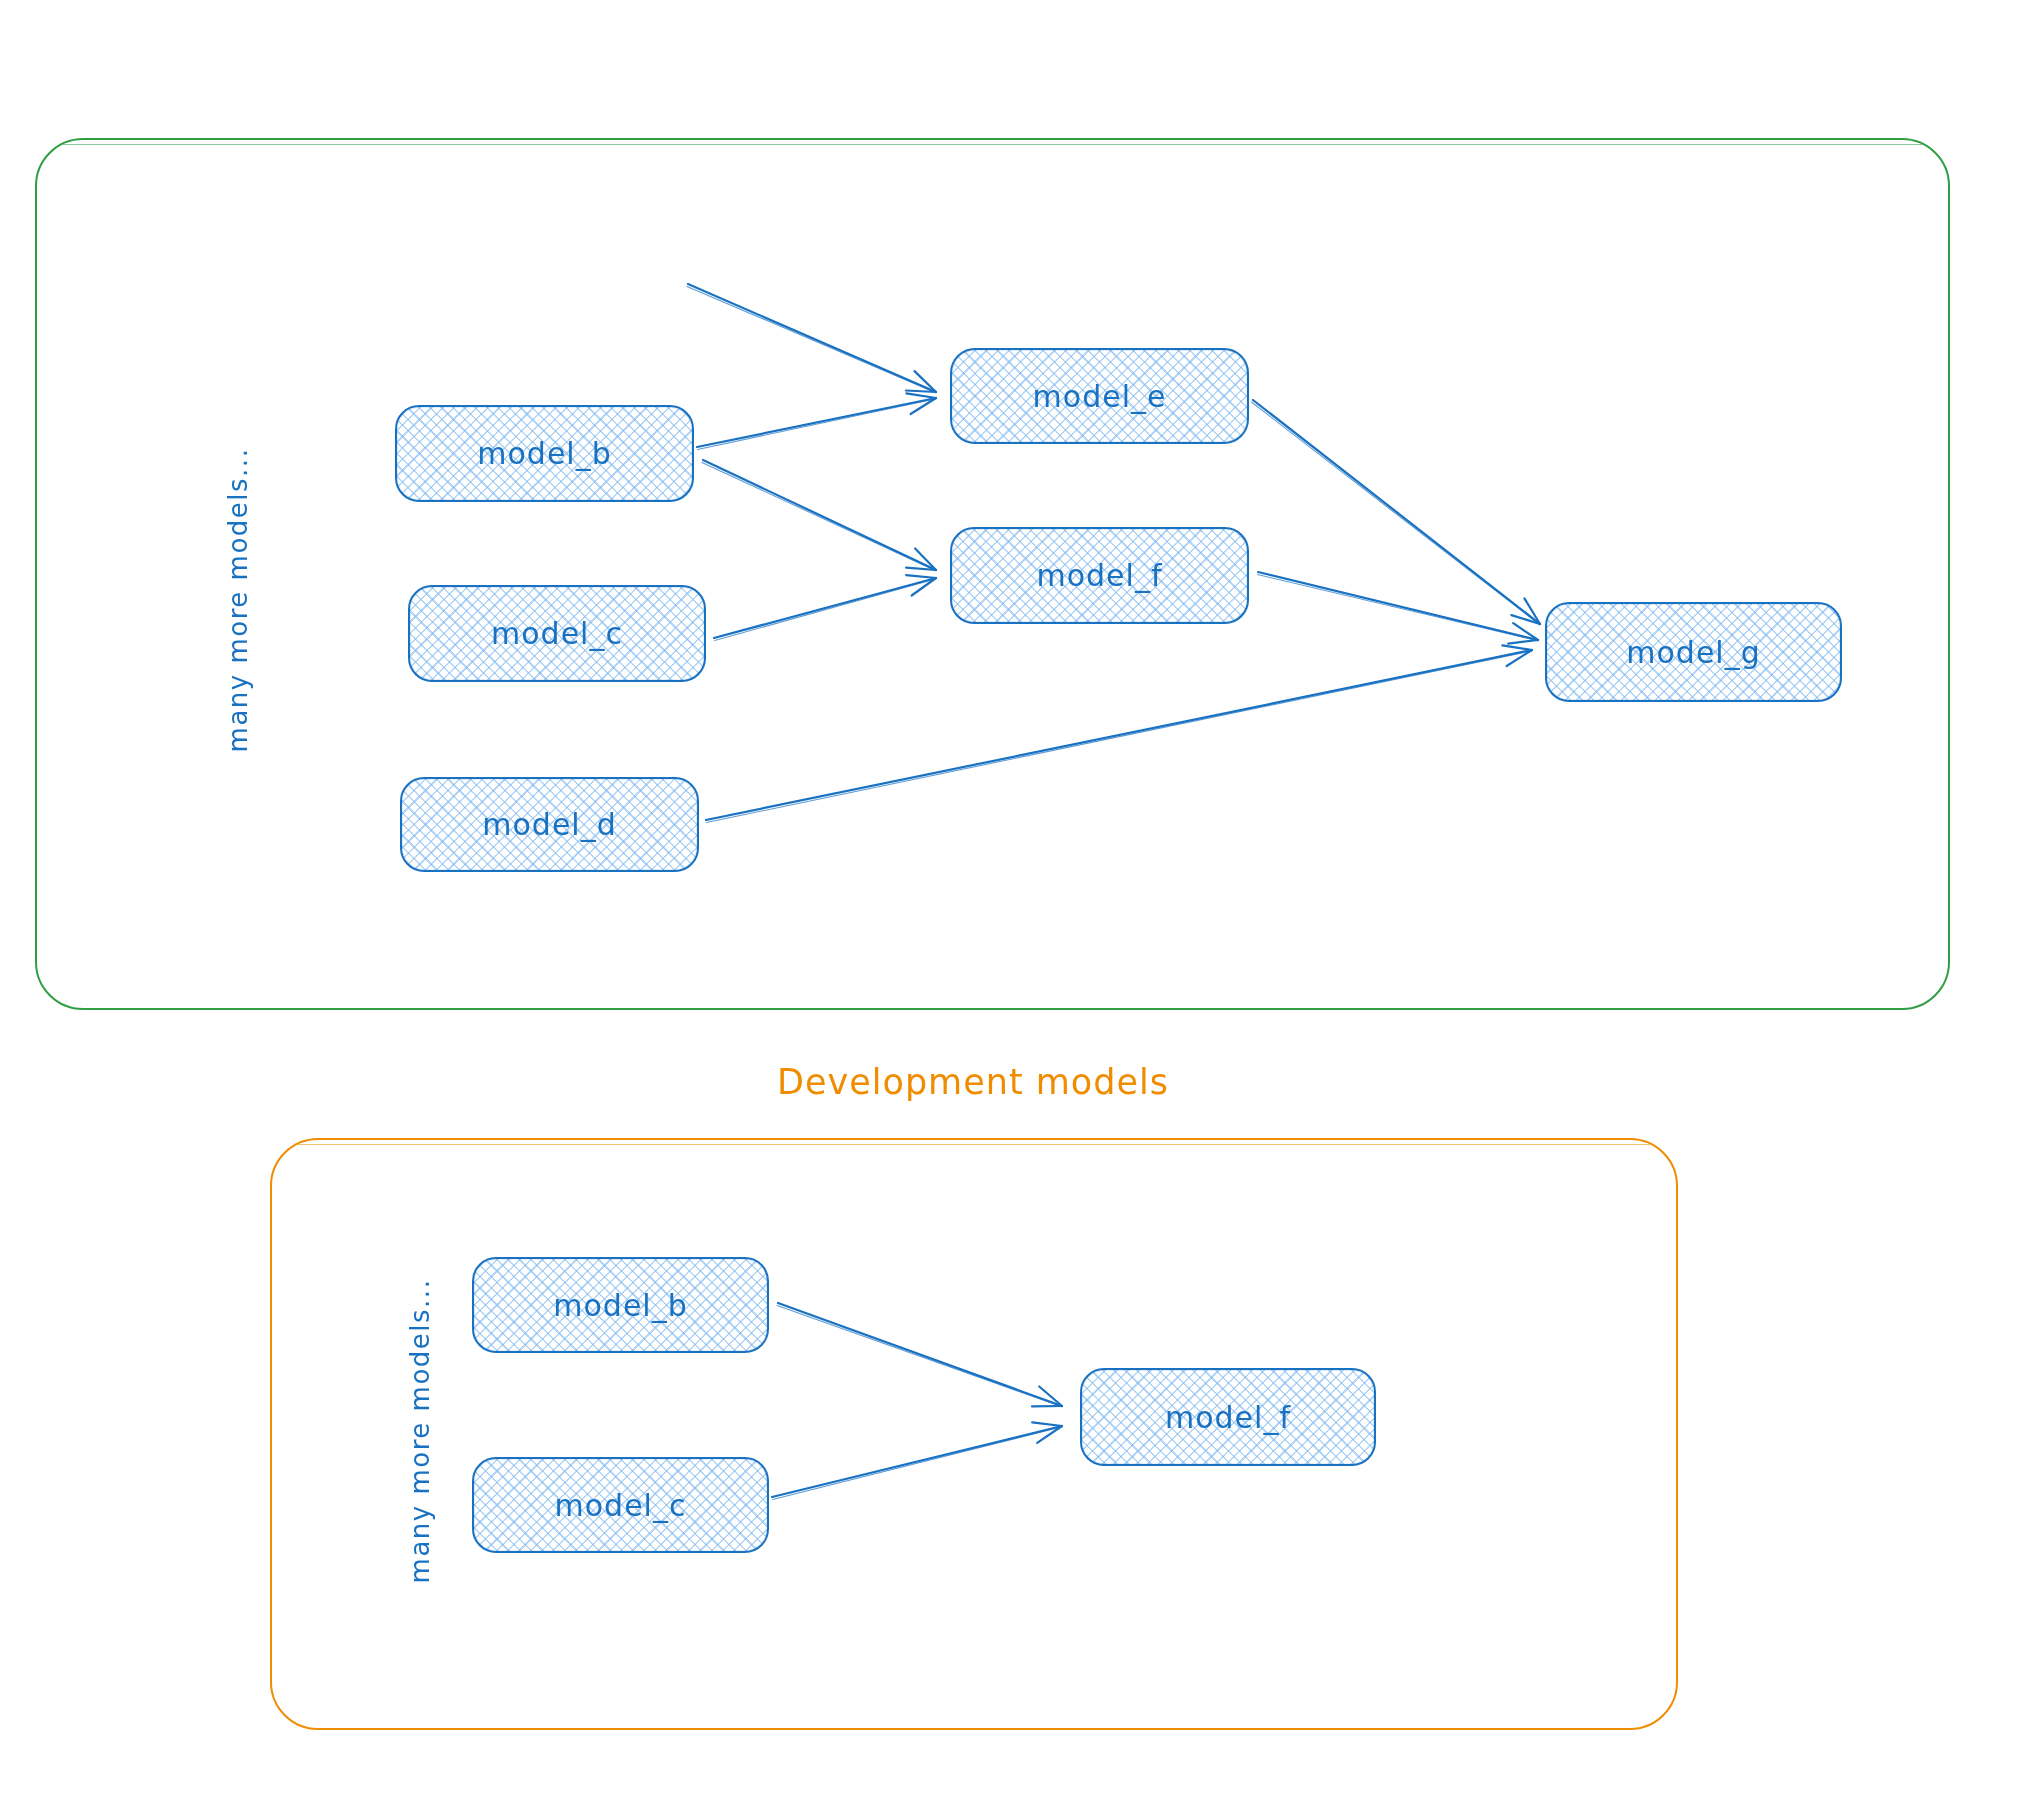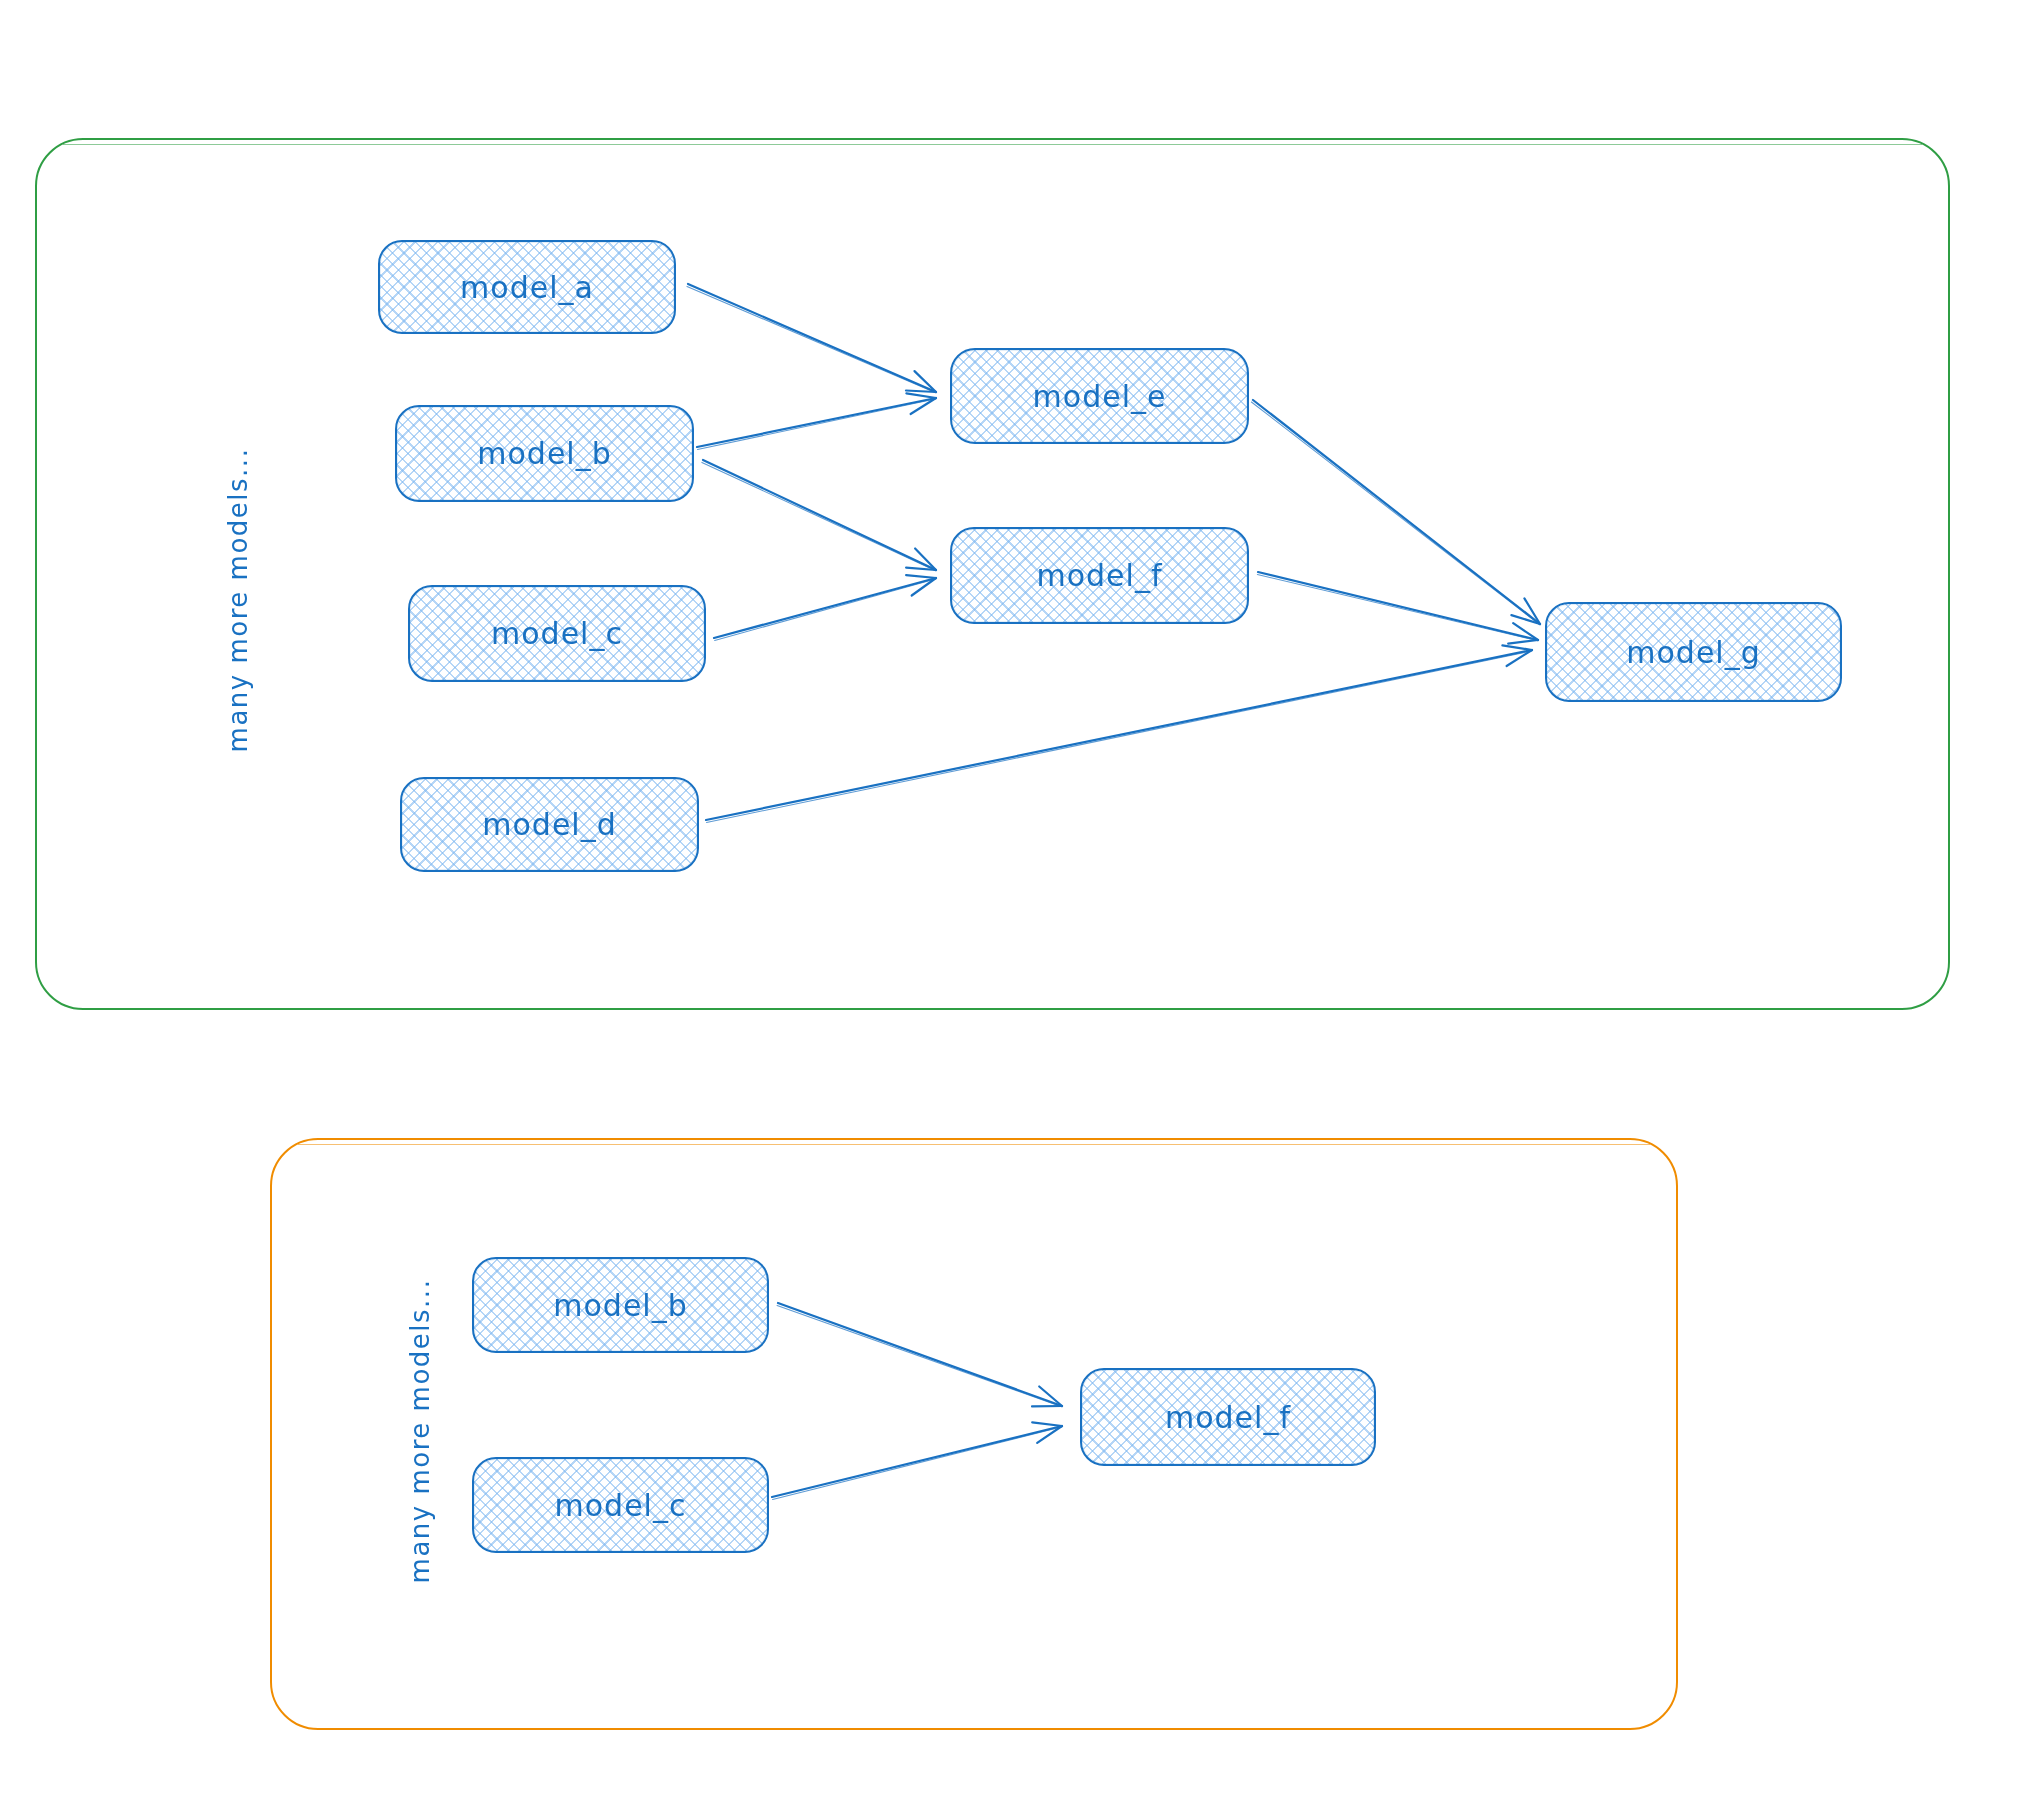--- a/index.html
+++ b/index.html
@@ -57,42 +57,40 @@
 </head>
 <body>
 
 <div class="stage">
 
 
   <div class="frame" id="p-frame" style="border-color: rgb(47, 158, 68); color: rgb(47, 158, 68);"></div>
 
   <div class="side-label" id="p-side">many more models...</div>
 
-  <div class="node" id="p-node-a">
-    <span>model_a</span>
-  </div>
   <div class="node" id="p-node-b">
     <span>model_b</span>
   </div>
   <div class="node" id="p-node-c">
     <span>model_c</span>
   </div>
   <div class="node" id="p-node-d">
     <span>model_d</span>
   </div>
   <div class="node" id="p-node-e">
     <span>model_e</span>
   </div>
   <div class="node" id="p-node-f">
     <span>model_f</span>
   </div>
   <div class="node" id="p-node-g">
     <span>model_g</span>
   </div>
 
+  <div class="sec-title" id="d-title" style="border-color: rgb(240, 140, 0); color: rgb(240, 140, 0);">Development models</div>
 
   <div class="frame" id="d-frame" style="border-color: rgb(240, 140, 0); color: rgb(240, 140, 0);"></div>
 
   <div class="side-label" id="d-side">many more models...</div>
 
   <div class="node" id="d-node-b">
     <span>model_b</span>
   </div>
   <div class="node" id="d-node-c">
     <span>model_c</span>

